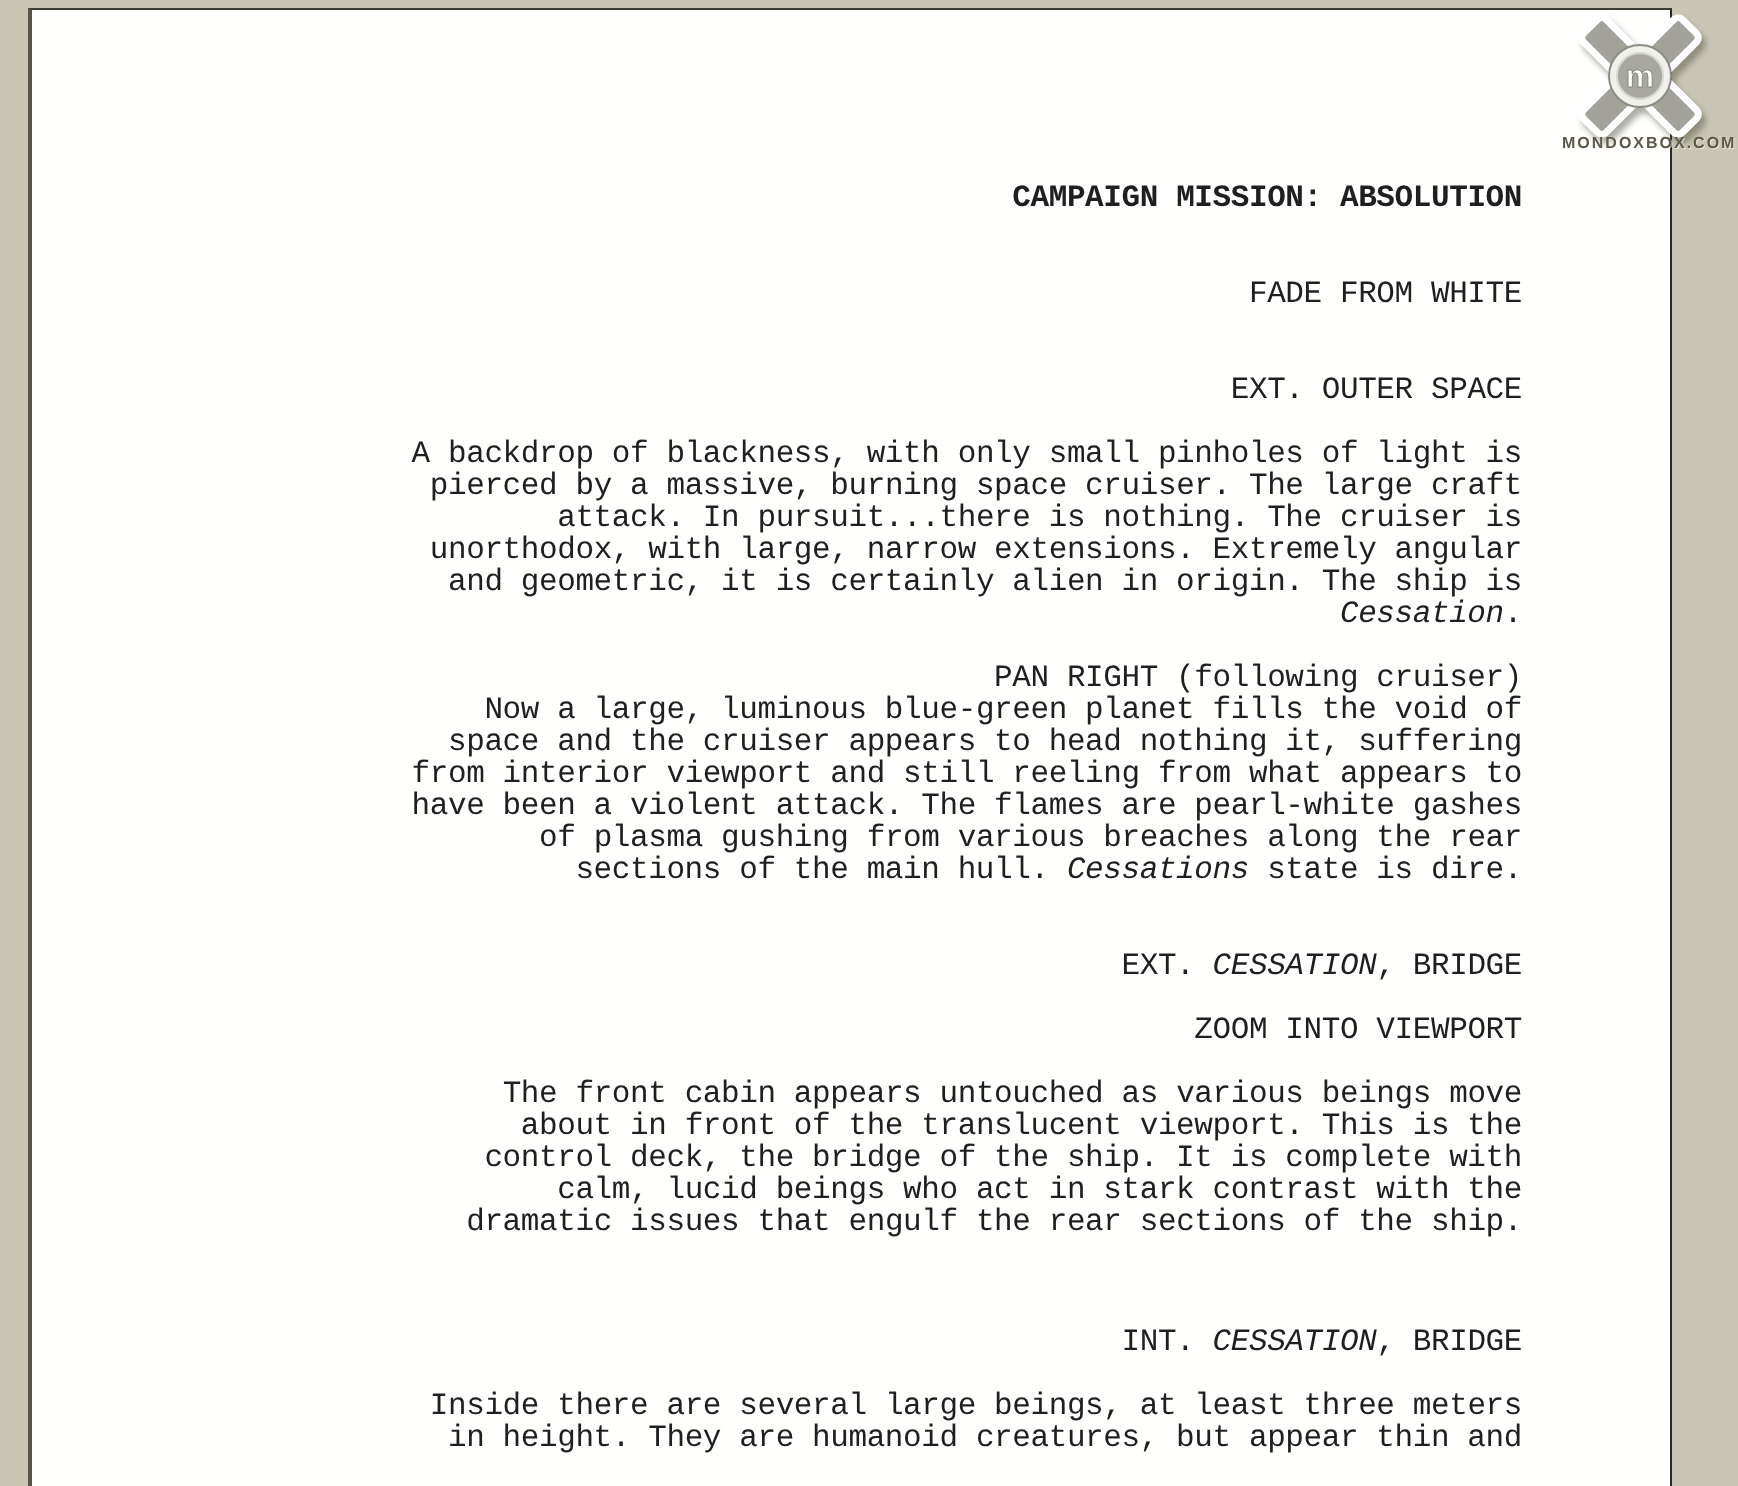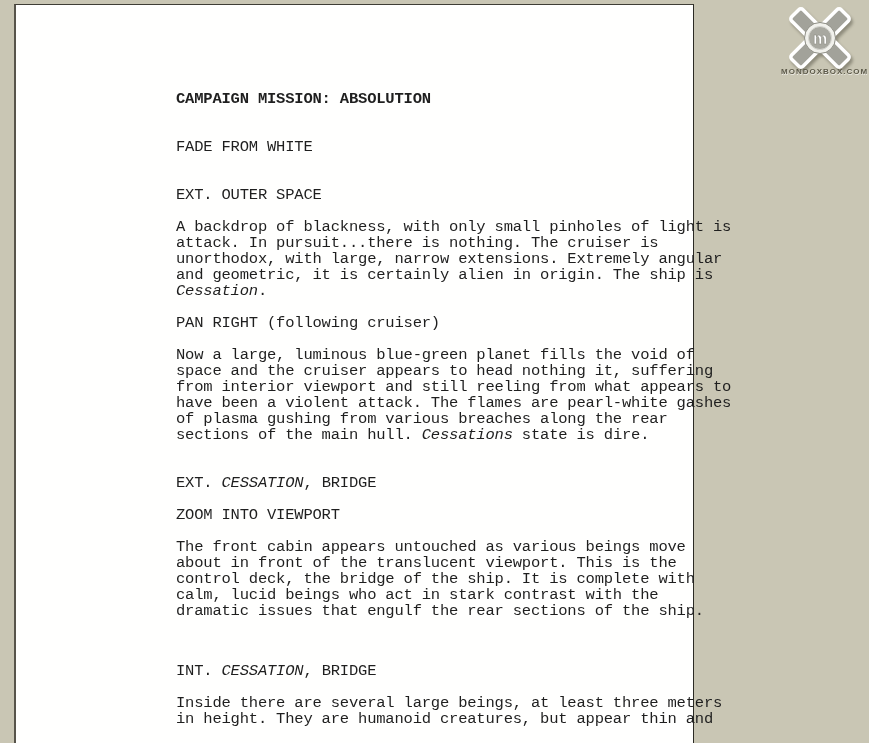--- a/index.html
+++ b/index.html
@@ -11,27 +11,28 @@
     height: 743px;
     overflow: hidden;
     position: relative;
     background: #c9c6b4;
     font-family: "Liberation Mono", "DejaVu Sans Mono", monospace;
   }
   .doc-page {
     position: absolute;
     left: 14px;
     top: 4px;
-    width: 680px;
+    width: 822px;
     height: 739px;
     background: #fffffe;
     border-top: 1px solid #3f3d35;
     border-right: 1px solid #2b2a24;
     border-left: 2px solid #57544a;
     box-sizing: border-box;
+    text-align: right;
   }
   .script-body {
     position: absolute;
     left: 160px;
     top: 86px;
     width: 585px;
     color: #1f1f1f;
     font-size: 15.5px;
     line-height: 16px;
     letter-spacing: -0.2px;
@@ -80,29 +81,30 @@
         <div class="line"><span>CAMPAIGN MISSION: ABSOLUTION</span></div>
       </div>
       <div class="block" style="margin-top: 32px;">
         <div class="line"><span>FADE FROM WHITE</span></div>
       </div>
       <div class="block" style="margin-top: 32px;">
         <div class="line"><span>EXT. OUTER SPACE</span></div>
       </div>
       <div class="block" style="margin-top: 16px;">
         <div class="line"><span>A backdrop of blackness, with only small pinholes of light is</span></div>
+        <div class="line"><span>pierced by a massive, burning space cruiser. The large craft</span></div>
         <div class="line"><span>attack. In pursuit...there is nothing. The cruiser is</span></div>
         <div class="line"><span>unorthodox, with large, narrow extensions. Extremely angular</span></div>
         <div class="line"><span>and geometric, it is certainly alien in origin. The ship is</span></div>
         <div class="line"><i>Cessation</i><span>.</span></div>
       </div>
       <div class="block" style="margin-top: 16px;">
         <div class="line"><span>PAN RIGHT (following cruiser)</span></div>
       </div>
-      <div class="block" style="margin-top: 16px;">
+      <div class="block" style="">
         <div class="line"><span>Now a large, luminous blue-green planet fills the void of</span></div>
         <div class="line"><span>space and the cruiser appears to head nothing it, suffering</span></div>
         <div class="line"><span>from interior viewport and still reeling from what appears to</span></div>
         <div class="line"><span>have been a violent attack. The flames are pearl-white gashes</span></div>
         <div class="line"><span>of plasma gushing from various breaches along the rear</span></div>
         <div class="line"><span>sections of the main hull. </span><i>Cessations</i><span> state is dire.</span></div>
       </div>
       <div class="block" style="margin-top: 32px;">
         <div class="line"><span>EXT. </span><i>CESSATION</i><span>, BRIDGE</span></div>
       </div>

